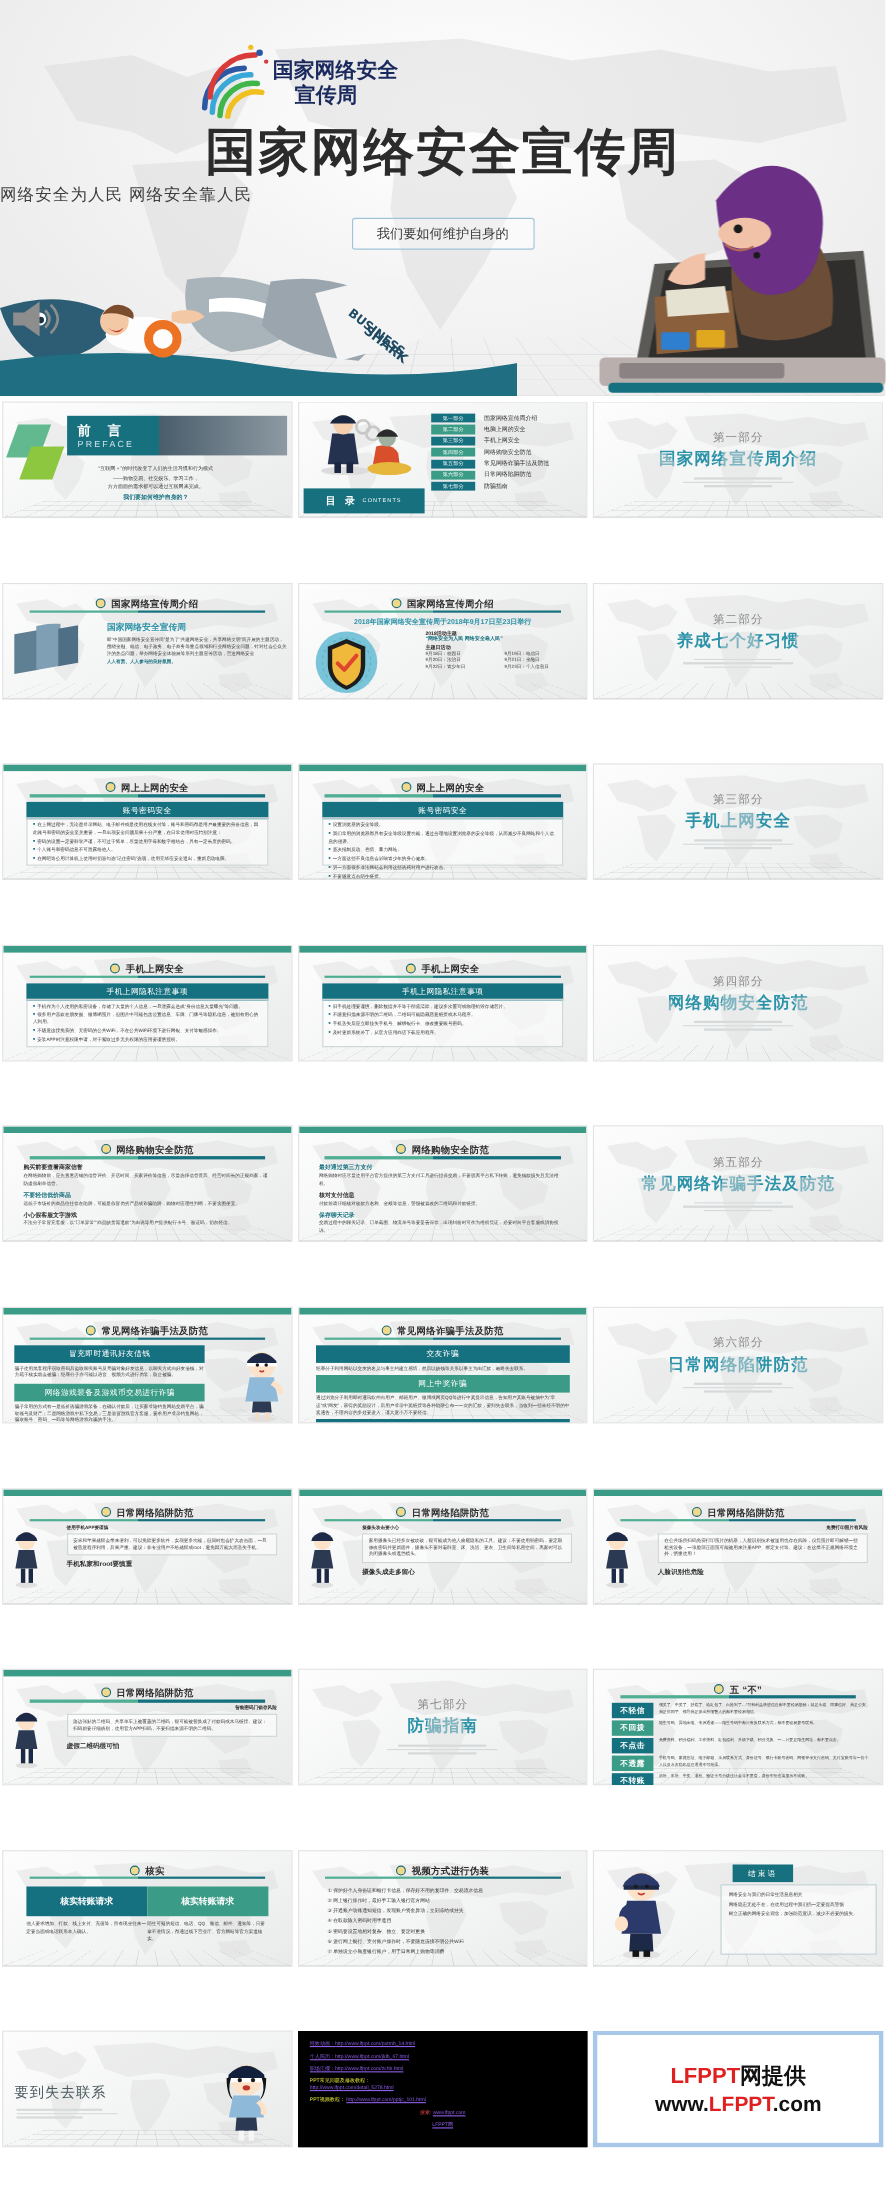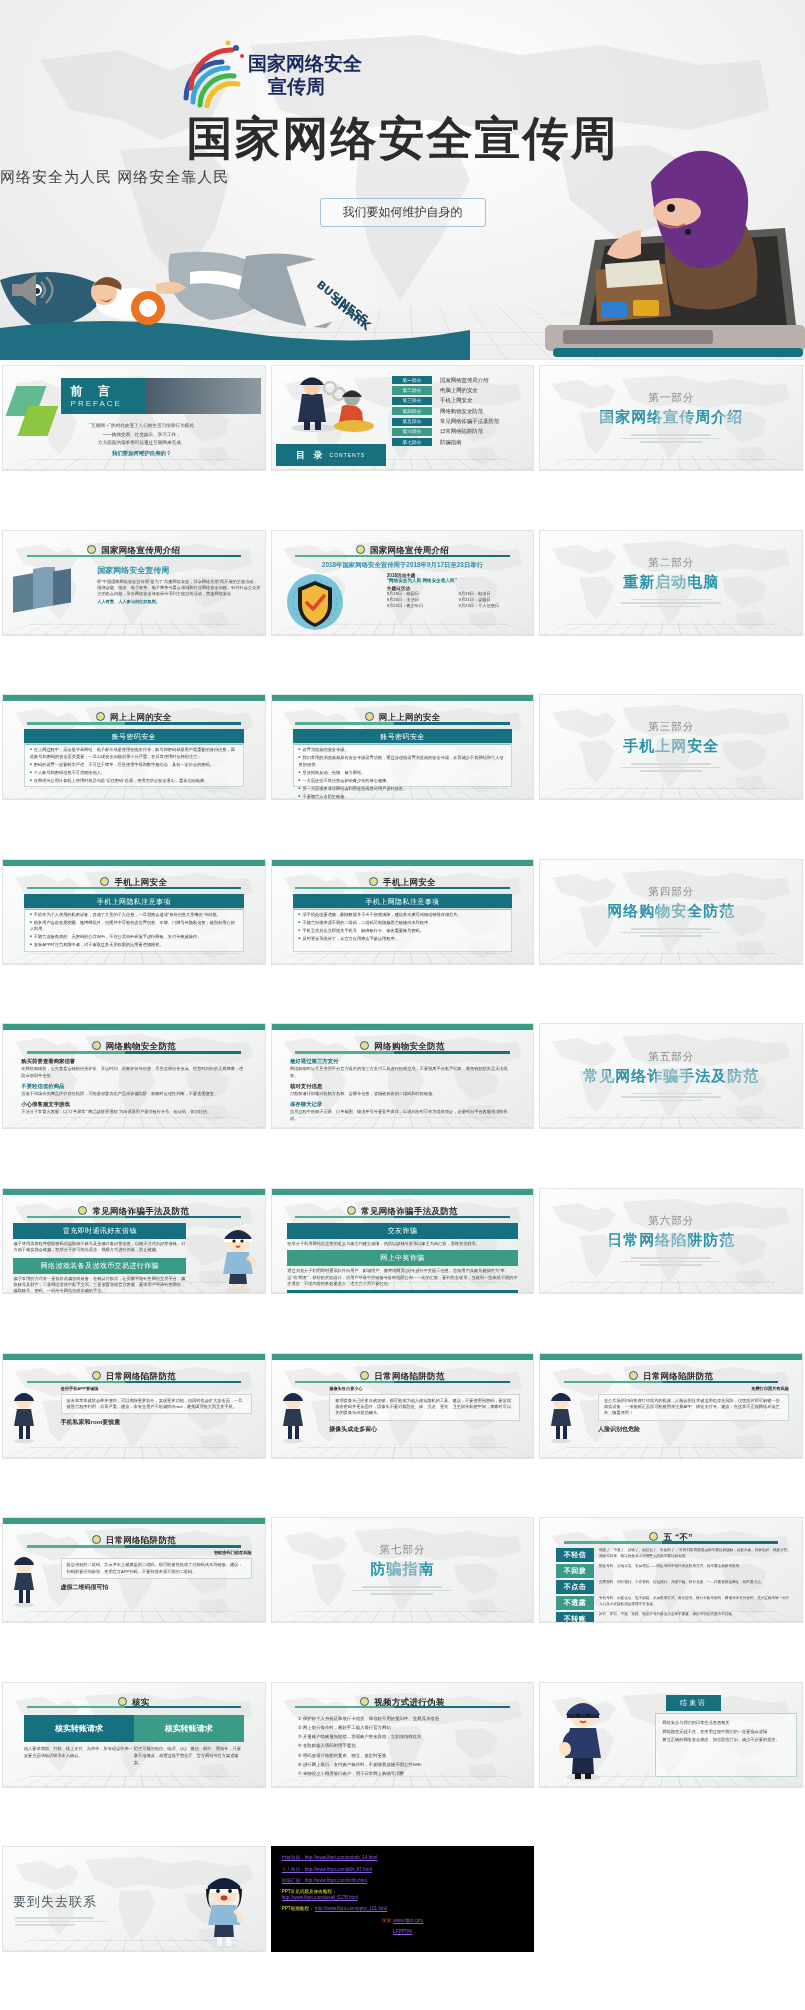--- a/index.html
+++ b/index.html
@@ -460,21 +460,21 @@
   <path d="M84 13 L140 10 L172 17 L200 13 L232 20 L252 18 L256 34 L230 41 L200 38 L172 43 L143 38 L116 42 L94 34 Z"></path>
   <path d="M120 45 L150 44 L156 58 L146 78 L132 96 L123 80 L118 60 Z"></path>
   <path d="M186 48 L216 46 L232 55 L228 70 L206 78 L190 64 Z"></path>
   <path d="M200 84 L226 82 L232 94 L216 100 L203 94 Z"></path>
  </g>
         </svg>
       </div>
       <div class="floor"></div>
     <div class="sec">
       <div class="n">第二部分</div>
-      <div class="t">重新启动电脑</div>
+      <div class="t">养成七个好习惯</div>
       <div class="tiny">
           <i style="width:80px"></i>
           <i style="width:100px"></i>
           <i style="width:62px"></i>
         </div>
     </div>
   </div>
 
   <div class="slide">
     <div class="topbar"></div>
@@ -1147,14 +1147,22 @@
         <span class="a">http://www.lfppt.com/pptjc_101.html</span>
       </div>
       <div class="ln c">
         <span class="r">搜索:</span>
         <span class="a">www.lfppt.com</span>
       </div>
       <div class="ln c"><span class="a">LFPPT网</span></div>
     </div>
   </div>
 
+  <div class="slide wm">
+    <div class="l1">
+      <span class="red">LFPPT</span><span class="blk">网提供</span>
+    </div>
+    <div class="l2">
+      <span class="blk">www.</span><span class="red">LFPPT</span><span class="blk">.com</span>
+    </div>
+  </div>
 
 </div>
 
 </body></html>

